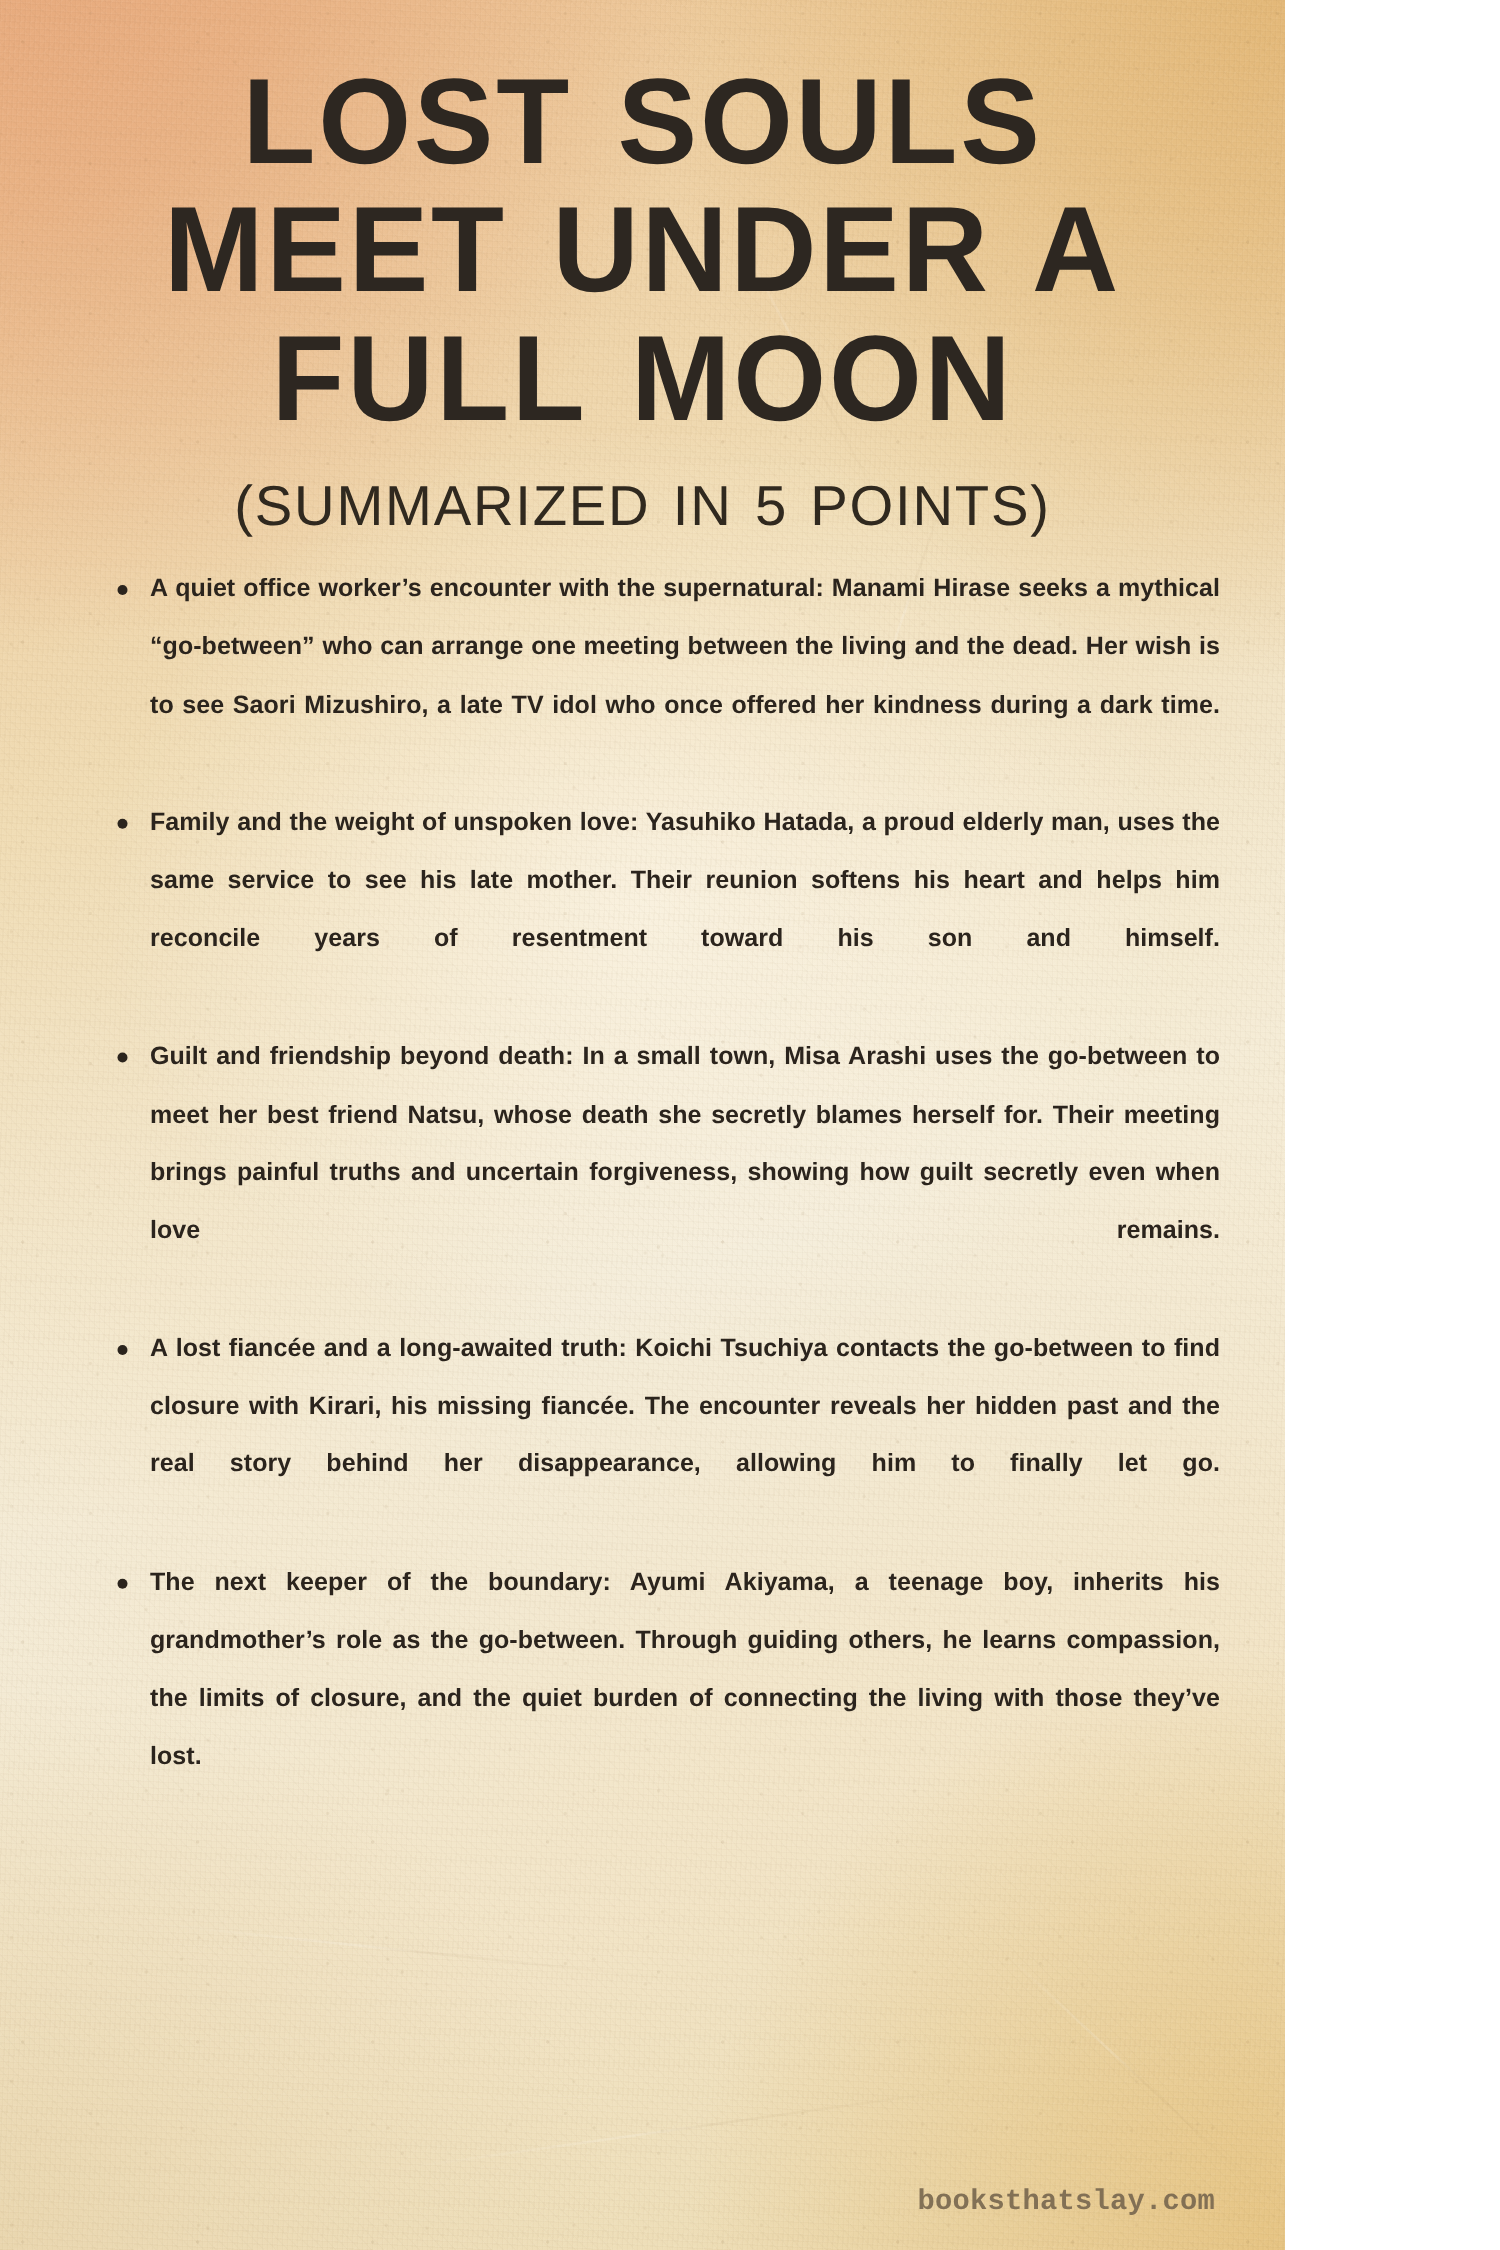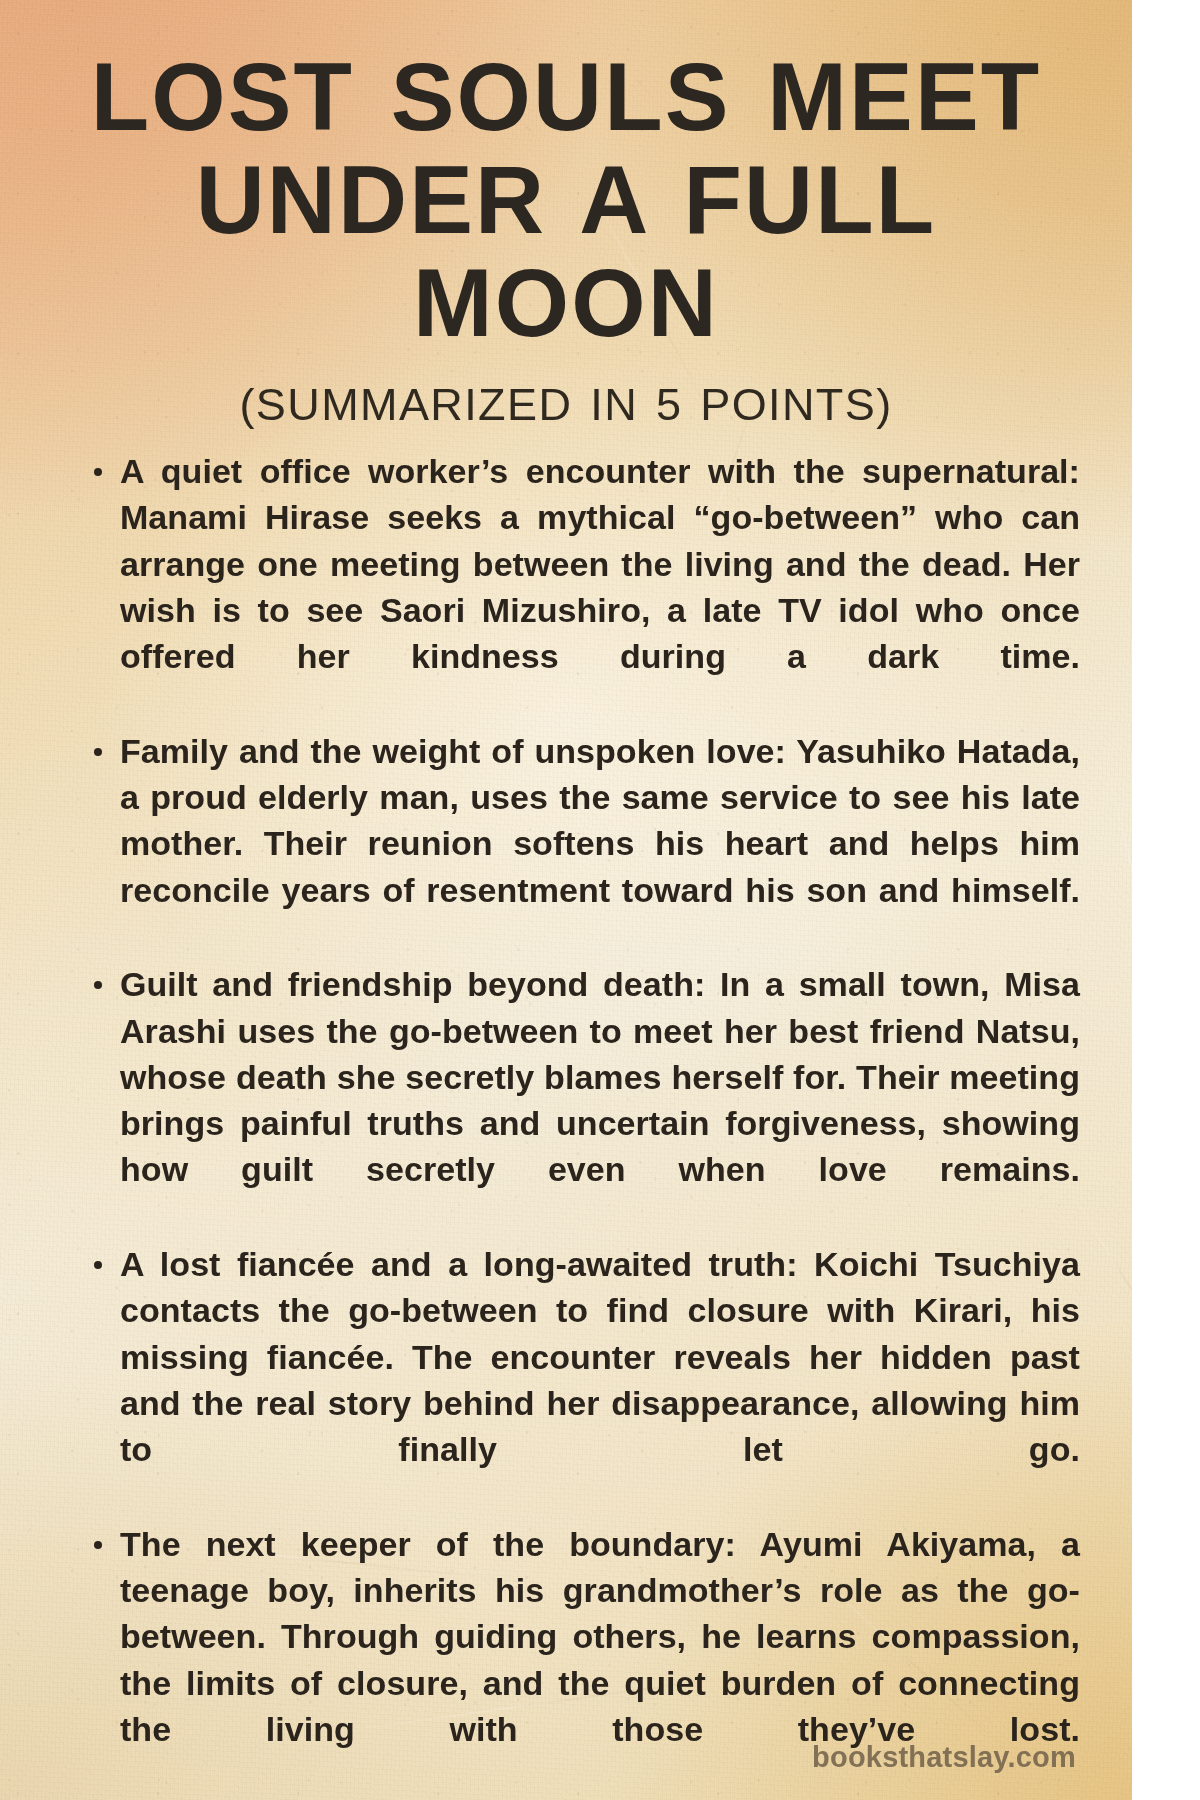--- a/index.html
+++ b/index.html
@@ -8,21 +8,21 @@
   }
   body {
     width: 1200px;
     height: 1800px;
     overflow: hidden;
     font-family: "Liberation Sans", sans-serif;
   }
 
   #poster {
     position: relative;
-    width: 1132px;
+    width: 1028px;
     height: 1800px;
     box-sizing: border-box;
     overflow: hidden;
     background-color: #bef264;
   }
 
   
   .wash {
     position: absolute;
     inset: 0;
@@ -123,21 +123,21 @@
     margin: 18px 0 0 0;
     padding: 0 0 0 38px;
     list-style: none;
   }
   #points li {
     position: relative;
     margin: 0 0 2px 0;
     padding-left: 30px;
     font-family: "Liberation Sans", sans-serif;
     font-weight: 700;
-    font-size: 34px;
+    font-size: 20px;
     line-height: 46.3px;
     color: #2b241d;
     text-align: justify;
     text-justify: inter-word;
     letter-spacing: 0.05px;
   }
   #points li::before {
     content: "";
     position: absolute;
     left: 4px;
@@ -152,23 +152,23 @@
     content: "";
     display: inline-block;
     width: 100%;
   }
 
   #watermark {
     position: absolute;
     right: 56px;
     bottom: 26px;
     z-index: 6;
-    font-family: Liberation Sans, sans-serif;
+    font-family: Liberation Mono, monospace;
     font-weight: 700;
-    font-size: 29px;
+    font-size: 23px;
     letter-spacing: 0.2px;
     color: #7a6950;
     opacity: 0.92;
   }
 </style>
 </head>
 <body>
 
 <div id="poster">
 

